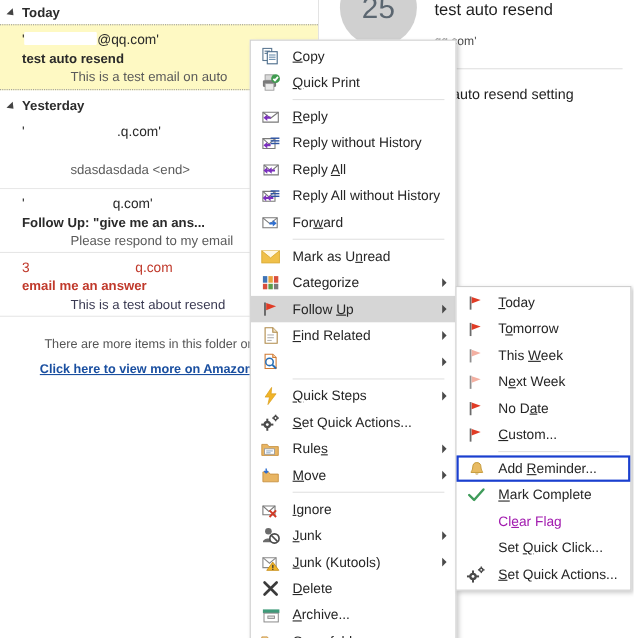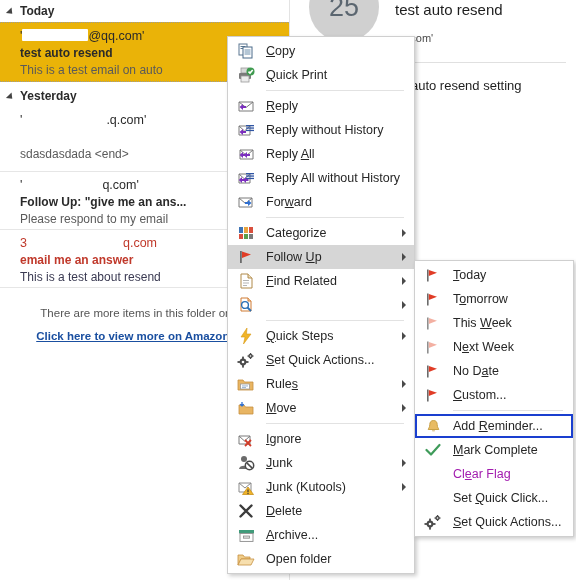--- a/index.html
+++ b/index.html
@@ -33,21 +33,21 @@
     transform: rotate(45deg);
   }
   .msg {
     position: relative; box-sizing: border-box;
     padding: 5px 8px 7px 20px;
     border-bottom: 1px solid #e6e6e6;
     background: #ffffff;
     cursor: default;
   }
   .msg.selected {
-    background: #eab308;
+    background: #fef9c3;
     border-top: 1px dotted #9a9a9a;
     border-bottom: 1px dotted #9a9a9a;
   }
   .msg .sender {
     font-size: 12.5px; color: #2a2a2a; line-height: 17px;
     white-space: nowrap; overflow: hidden;
   }
   .msg .redact {
     display:inline-block; background:#ffffff; height:12px;
     vertical-align: -1px; border-radius:1px;
@@ -60,21 +60,21 @@
     flex: 1 1 auto; line-height: 17px;
   }
   .msg.unread .subject { font-weight: bold; color:#c0392b; }
   .msg .time {
     font-size: 11.5px; color: #3b3b3b; margin-left: 6px; flex: 0 0 auto;
     white-space: nowrap;
   }
   .msg.unread .time { color:#c0392b; }
   .msg .preview {
     font-size: 12px; color: #5a5a5a; line-height: 17px;
-    white-space: nowrap; overflow: hidden;
+    white-space: nowrap; overflow: hidden; margin-left: 44px;
   }
   .more-area { padding: 16px 10px 8px 12px; text-align:center; }
   .more-text { font-size: 11.5px; color: #555; line-height: 18px; }
   .more-link {
     display:inline-block; margin-top: 8px;
     font-size: 11.5px; color: #1a4fa0; text-decoration: underline;
     font-weight: bold; cursor: pointer;
   }
 
   
@@ -306,20 +306,29 @@
             <path d="M2 3 L15 3 L15 12 L2 12 Z" fill="#fff" stroke="#7a7a7a" stroke-width="1"></path>
             <path d="M2 3 L8.5 8.5 L15 3" fill="none" stroke="#7a7a7a" stroke-width="1"></path>
             <path d="M11 11 L14.5 8 L11 5 L11 7 L8 7 L8 9 L11 9 Z" fill="#2f6fd0"></path>
           </svg>
       </span>
       <span>For<span class="u">w</span>ard</span>
     </div>
 
     <div class="sep"></div>
 
+    <div class="mi">
+      <span class="ic">
+        <svg width="18" height="14" viewBox="0 0 18 14">
+            <rect x="1" y="2" width="16" height="11" fill="#f0c04a" stroke="#d9a82f" stroke-width="0.8"></rect>
+            <path d="M1 2 L9 8.5 L17 2" fill="#fff8e6" stroke="#d9a82f" stroke-width="0.8"></path>
+          </svg>
+      </span>
+      <span>Mark as U<span class="u">n</span>read</span>
+    </div>
 
     <div class="mi">
       <span class="ic">
         <svg width="16" height="14" viewBox="0 0 16 14">
             <rect x="1" y="1" width="4" height="6" fill="#3f74b5"></rect>
             <rect x="6" y="1" width="4" height="6" fill="#e8a33d"></rect>
             <rect x="11" y="1" width="4" height="6" fill="#d94f3d"></rect>
             <rect x="1" y="8" width="4" height="5" fill="#d94f3d"></rect>
             <rect x="6" y="8" width="4" height="5" fill="#5a9e4a"></rect>
             <rect x="11" y="8" width="4" height="5" fill="#7a7a7a"></rect>

